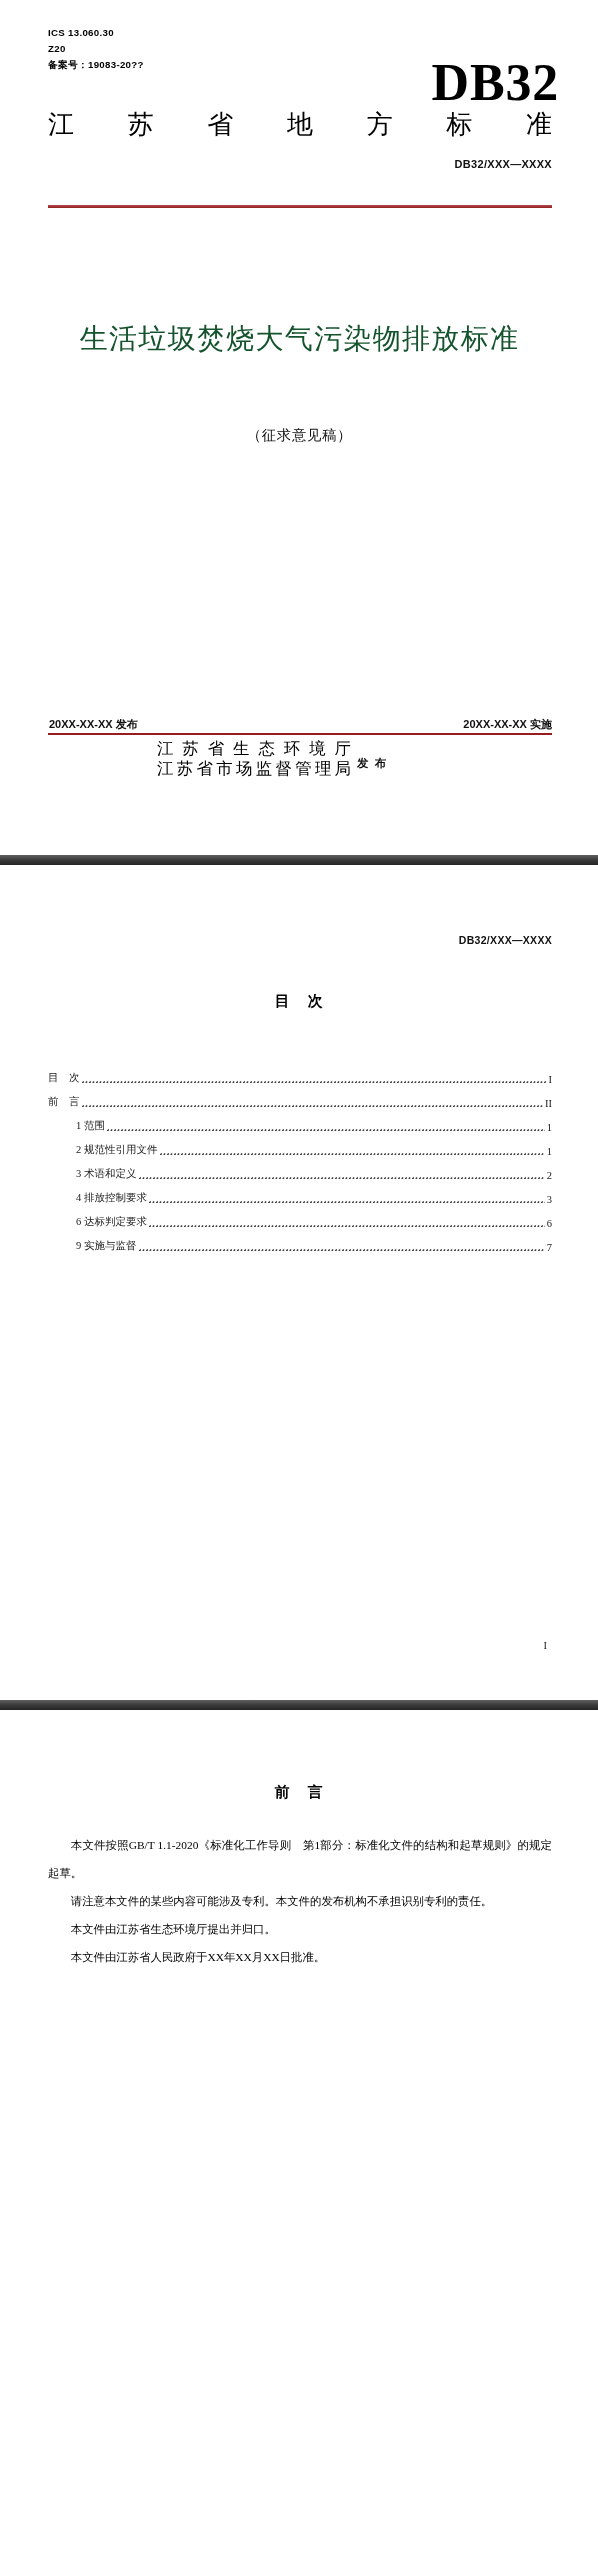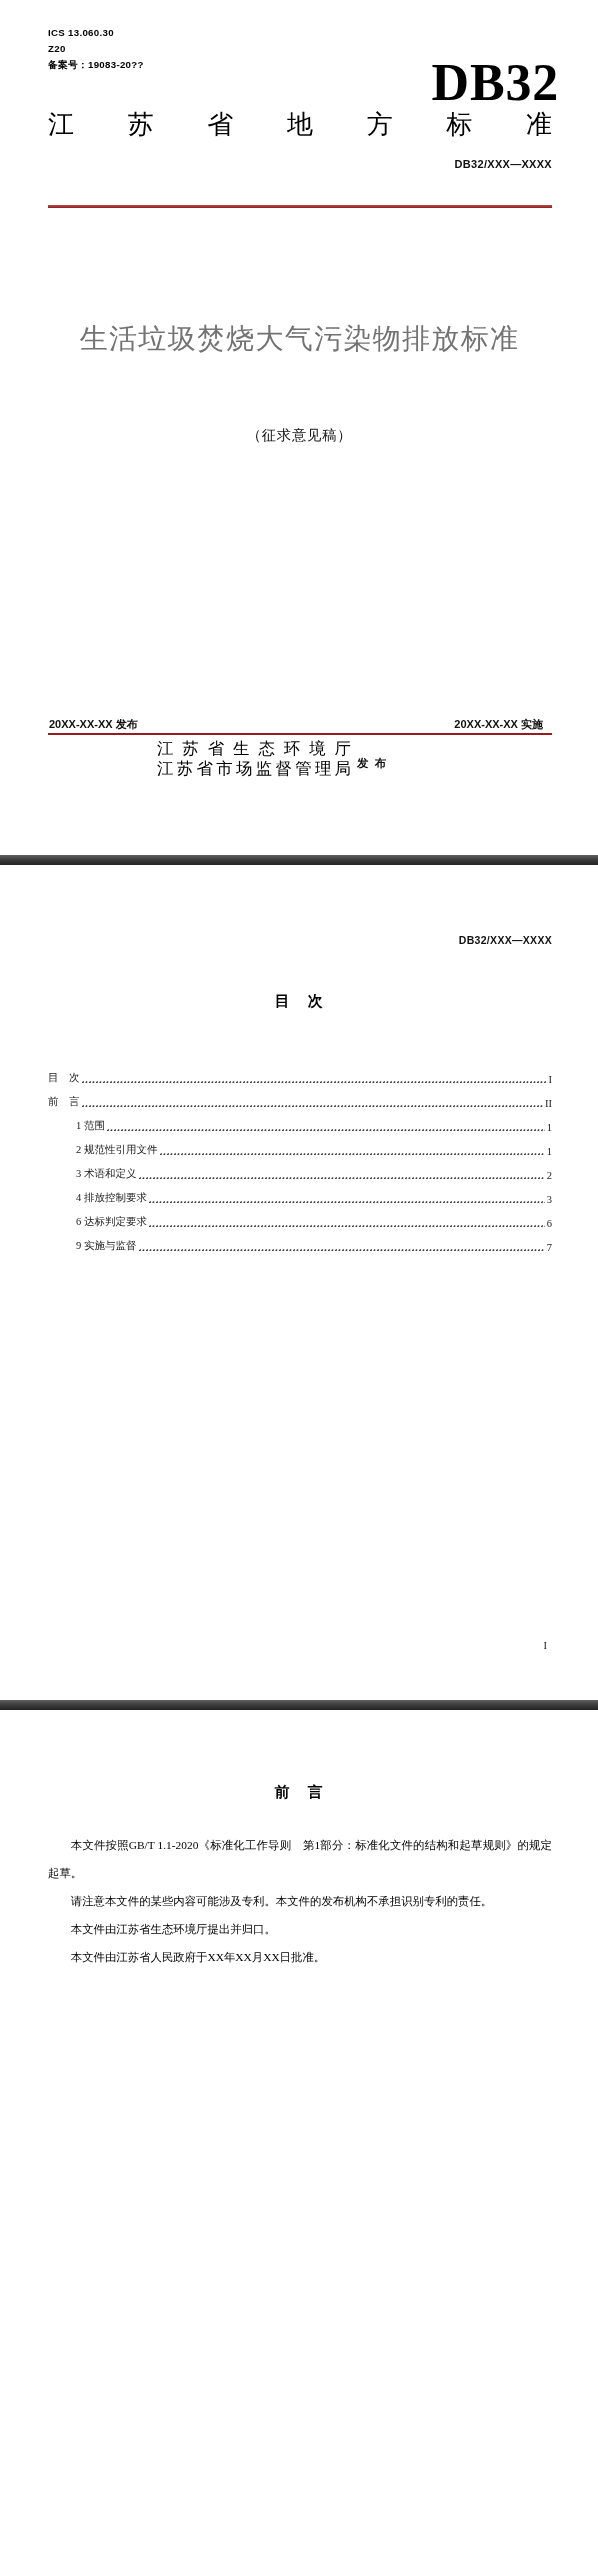--- a/index.html
+++ b/index.html
@@ -12,25 +12,25 @@
   .page2{height:835px;}
   .page3{height:865px;}
   .separator{width:599px;height:10px;background:linear-gradient(to bottom,#606060,var(--sep) 45%,#242424);}
 
   
   .ics-block{position:absolute;top:25px;left:48px;font:700 9.7px "Liberation Sans",sans-serif;line-height:16px;letter-spacing:0.3px;color:#000;}
   .db32-logo{position:absolute;top:29px;right:40px;font:700 52px "Liberation Serif",serif;line-height:1;letter-spacing:0.8px;color:#000;margin-top:28px;}
   .std-name{position:absolute;top:107px;left:48px;width:504px;font:400 26px "Liberation Serif",serif;color:#000;}
   .db-number{position:absolute;top:158px;right:47px;font:700 11px "Liberation Sans",sans-serif;letter-spacing:0.3px;}
   .redline-1{position:absolute;top:205px;left:48px;width:504px;height:3.4px;background:linear-gradient(to bottom,#b05052,var(--accent));}
-  .main-title{position:absolute;top:320px;left:0;right:0;text-align:center;font:400 28px "Liberation Sans",sans-serif;letter-spacing:1.3px;color:#737373;}
+  .main-title{position:absolute;top:320px;left:0;right:0;text-align:center;font:400 28px "Liberation Sans",sans-serif;letter-spacing:1.3px;color:#14532d;}
   .en-title{position:absolute;top:360px;left:0;right:0;text-align:center;font:400 14px "Liberation Serif",serif;color:#000;}
   .draft-note{position:absolute;top:426px;left:0;right:0;text-align:center;font:400 14.3px "Liberation Serif",serif;letter-spacing:0.8px;}
   .date-left{position:absolute;top:717px;left:49px;font:700 11px "Liberation Sans",sans-serif;}
-  .date-right{position:absolute;top:717px;right:56px;font:700 11px "Liberation Sans",sans-serif;}
+  .date-right{position:absolute;top:717px;right:47px;font:700 11px "Liberation Sans",sans-serif;}
   .redline-2{position:absolute;top:733px;left:48px;width:504px;height:1.7px;background:var(--accent);}
   .agencies{position:absolute;top:738px;left:157px;width:194px;}
   .agency-line{font:400 16.4px "Liberation Sans",sans-serif;line-height:20px;color:#000;}
   .publish-label{position:absolute;left:calc(100% + 5.9px);top:17.7px;white-space:nowrap;font:700 11.4px "Liberation Sans",sans-serif;letter-spacing:1.7px;}
 
   
   .page-header{position:absolute;top:69px;right:47px;font:700 10.5px "Liberation Sans",sans-serif;letter-spacing:0.3px;}
   .section-title{position:absolute;left:0;right:0;text-align:center;font:700 14.8px "Liberation Sans",sans-serif;letter-spacing:1.7px;white-space:pre;color:#000;}
   .p2-title{top:127px;}
   .toc{position:absolute;top:196px;left:48px;right:47px;}

